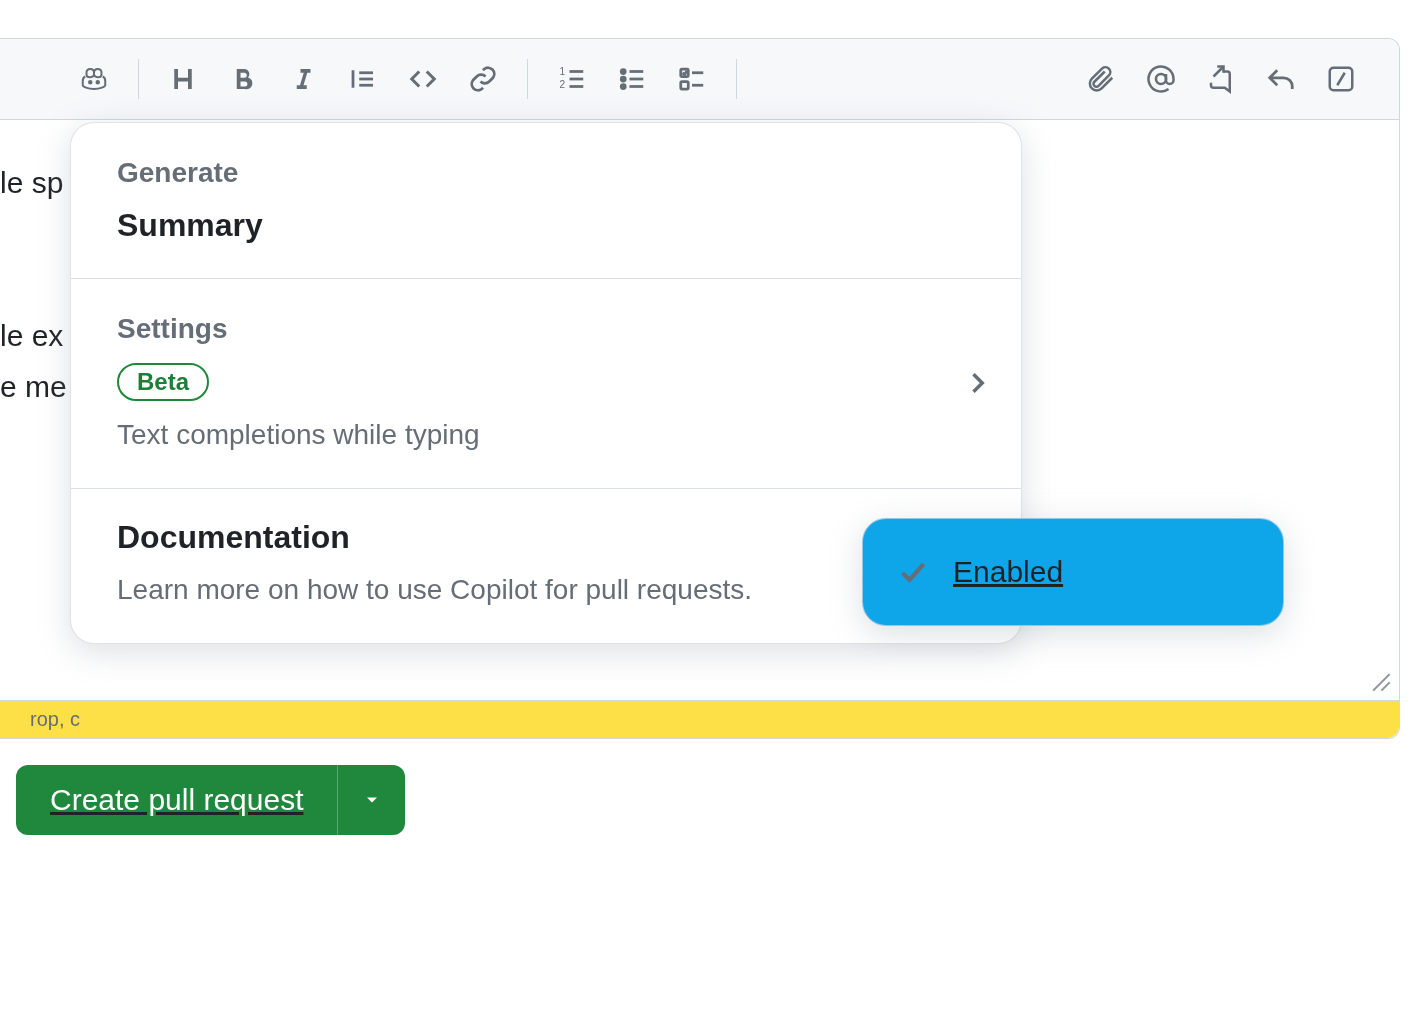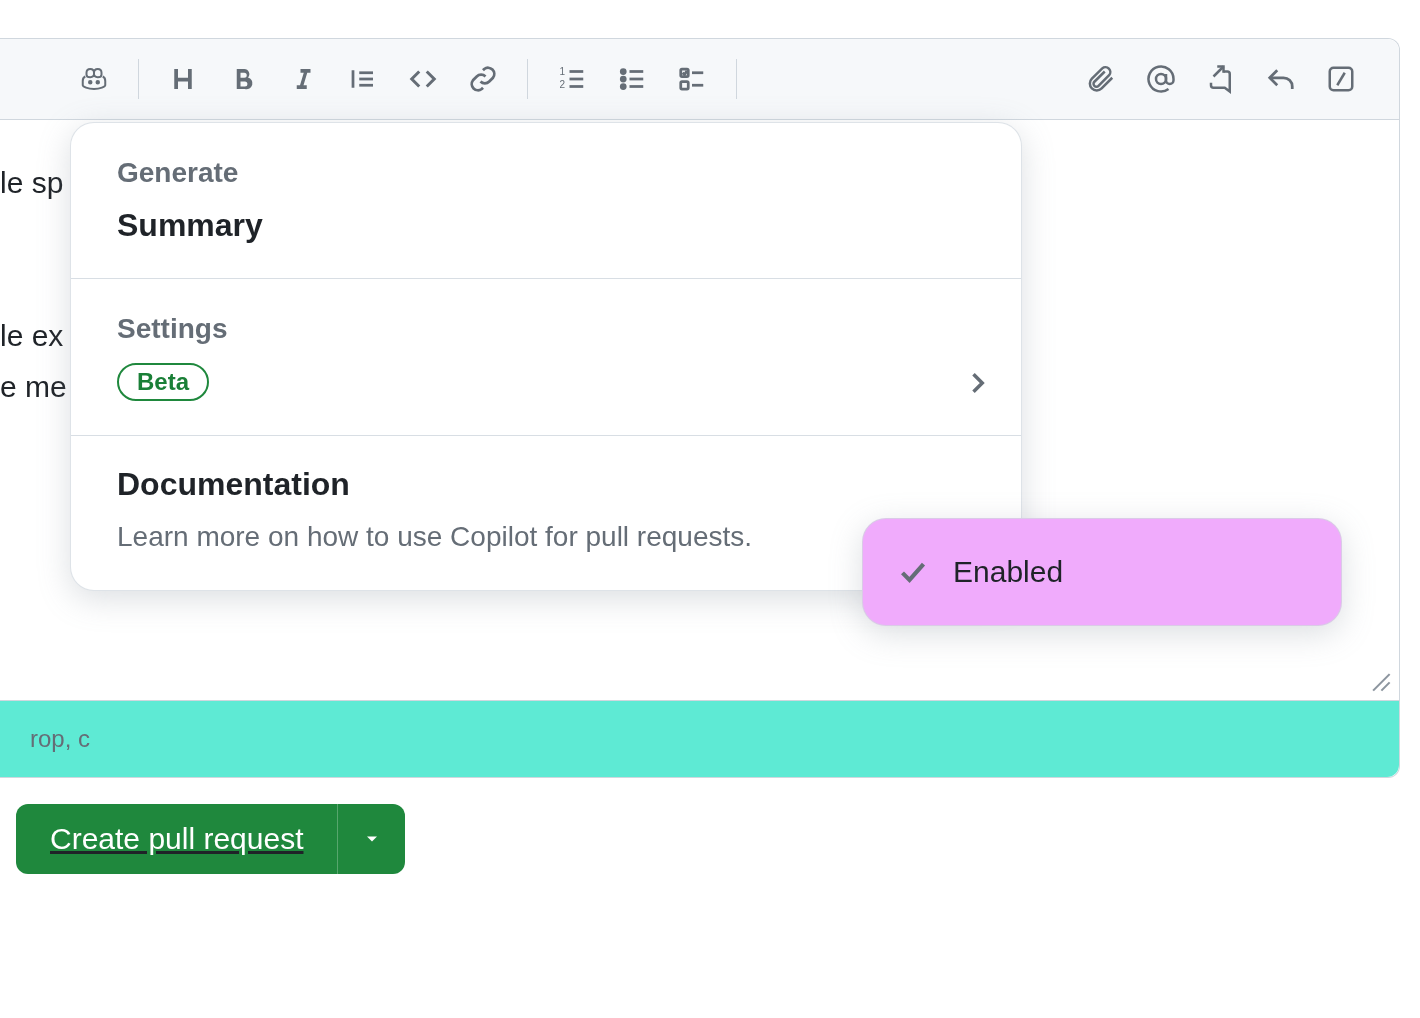--- a/index.html
+++ b/index.html
@@ -71,24 +71,24 @@
   .resize-handle {
     position: absolute;
     right: 8px;
     bottom: 8px;
     width: 22px;
     height: 22px;
     color: #8c959f;
   }
   .footer-bar {
     border-top: 1px solid #d0d7de;
-    padding: 24px 30px;
-    font-size: 24px;
-    color: #656d76;
-    background: #5eead4;
+    padding: 7px 30px;
+    font-size: 20px;
+    color: #656d76;
+    background: #fde047;
     text-align: left;
     border-radius: 0 0 12px 0;
   }
   .actions-row {
     display: flex;
     justify-content: flex-start;
     margin: 26px 20px 0 16px;
     gap: 0;
     text-decoration: underline;
   }
@@ -164,26 +164,27 @@
   .chevron-right {
     position: absolute;
     right: 30px;
     top: 14px;
     color: #656d76;
   }
   .submenu {
     position: absolute;
     left: 862px;
     top: 518px;
-    width: 480px;
-    background: #f0abfc;
+    width: 422px;
+    background: #0ea5e9;
     border-radius: 24px;
     box-shadow: 0 8px 32px rgba(140,149,159,0.3);
     border: 1px solid rgba(208,215,222,0.7);
     padding: 18px 0;
+    text-decoration: underline;
   }
   .submenu-item {
     display: flex;
     align-items: center;
     padding: 18px 36px;
     font-size: 30px;
     color: #1f2328;
   }
   .submenu-check {
     width: 54px;
@@ -348,20 +349,21 @@
     <div class="menu-item">
       <div class="menu-item-title">Summary</div>
     </div>
     <div class="menu-sep"></div>
 
     <div class="menu-section-hdr">Settings</div>
     <div class="menu-item">
       <div class="menu-item-title">
         <span class="badge-beta">Beta</span>
       </div>
+      <div class="menu-item-desc">Text completions while typing</div>
       <span class="chevron-right">
         <svg width="28" height="28" viewBox="0 0 16 16" fill="none" stroke="currentColor" stroke-width="2">
             <polyline points="6 3 11 8 6 13"></polyline>
           </svg>
       </span>
     </div>
     <div class="menu-sep"></div>
 
     <div class="menu-item" style="padding-top:30px">
       <div class="menu-item-title">Documentation</div>

